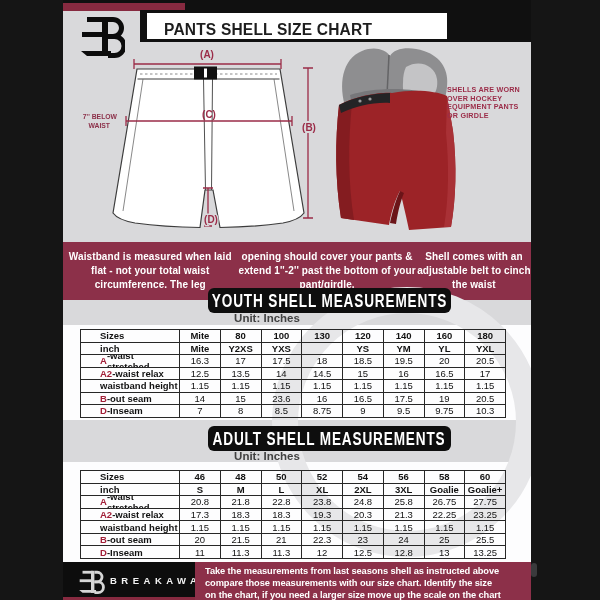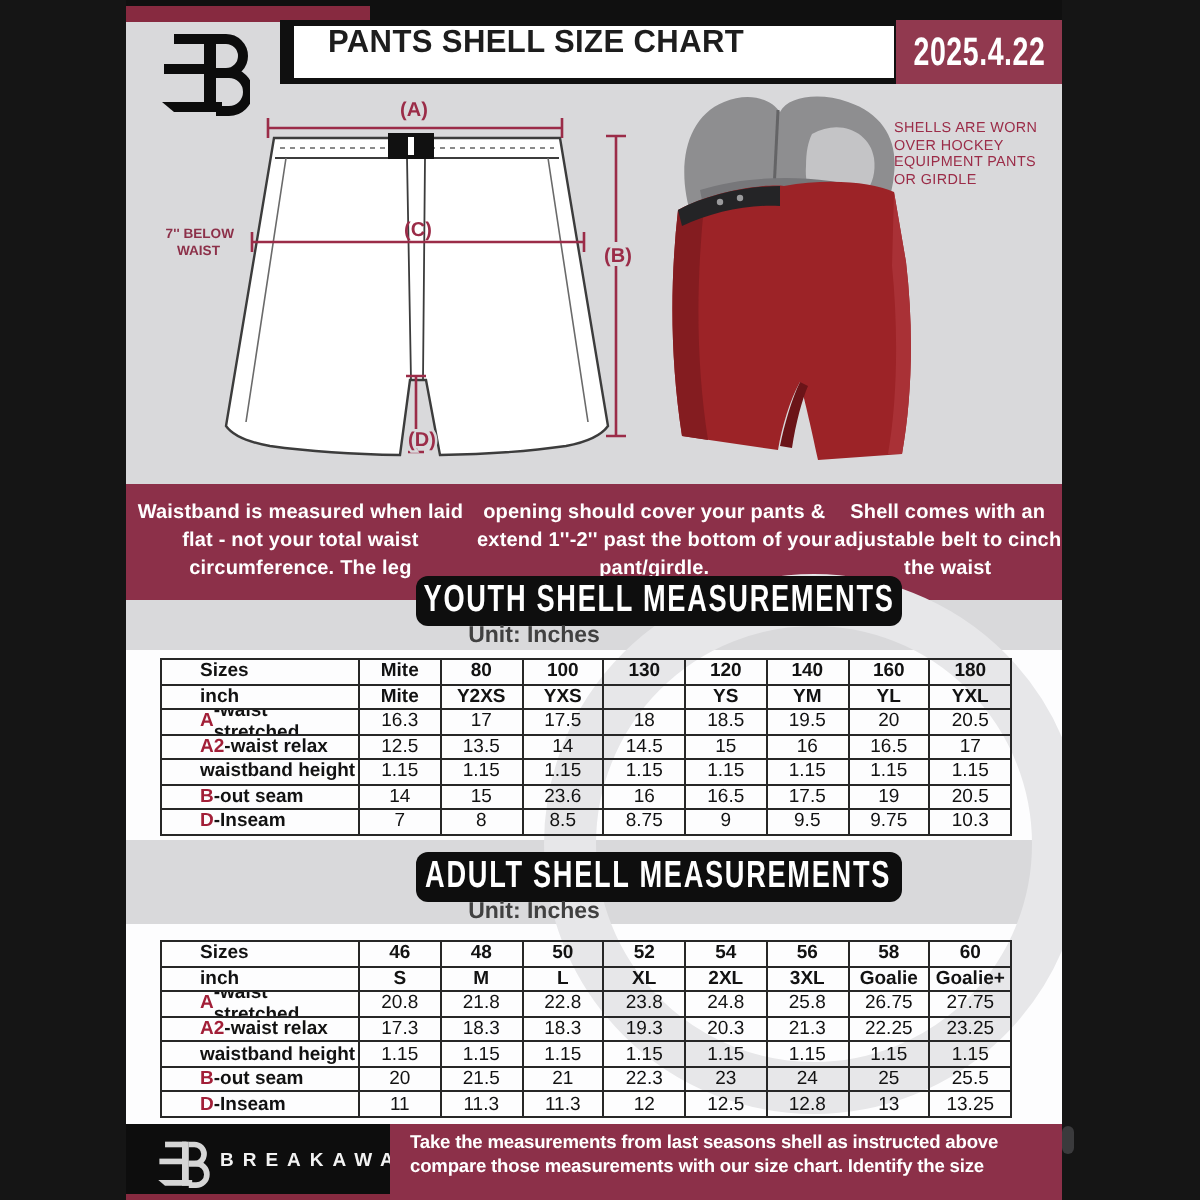--- a/index.html
+++ b/index.html
@@ -14,28 +14,28 @@
     font-family:"Liberation Sans","DejaVu Sans",sans-serif;color:#111;
   }
   .abs{position:absolute;}
   
   .page{position:absolute;left:63px;top:0;width:468px;height:600px;background:var(--page-bg);overflow:hidden;}
 
   
   .top-black{left:0;top:0;width:468px;height:11px;background:#101010;}
   .top-maroon{left:0;top:3px;width:122px;height:8px;background:var(--maroon-dark);}
   .header-bar{left:77px;top:10px;width:391px;height:32px;background:#101010;}
-  .title-box{left:84px;top:13px;width:300px;height:26px;background:#fff;display:flex;align-items:flex-start;padding-left:17px;}
+  .title-box{left:84px;top:13px;width:300px;height:26px;background:#fff;display:flex;align-items:flex-end;padding-left:17px;}
   .title-box span{font-size:16px;font-weight:bold;letter-spacing:.2px;color:#1d1d1d;transform:scaleX(.97);transform-origin:left center;}
   .date-box{left:385px;top:10px;width:83px;height:32px;background:var(--date-maroon);display:flex;align-items:center;justify-content:center;}
   .date-box span{color:#fff;font-weight:bold;font-size:15px;letter-spacing:.3px;transform:scale(.95,1.32);}
   .logo{left:16px;top:12px;width:46px;height:46px;color:#0c0c0c;}
 
   
-  .photo-caption{left:384px;top:60px;width:92px;color:var(--line-maroon);font-size:7.2px;font-weight:normal;line-height:8.6px;letter-spacing:.2px;}
+  .photo-caption{left:384px;top:86px;width:92px;color:var(--line-maroon);font-size:7.2px;font-weight:bold;line-height:8.6px;letter-spacing:.2px;}
   .banner{left:0;top:242px;width:468px;height:58px;background:var(--maroon);color:#fff;
     display:flex;align-items:center;justify-content:center;
     font-size:10px;font-weight:bold;line-height:14px;letter-spacing:.1px;text-align:center;}
 
   
   .section-heading{width:243px;height:25px;left:112px;background:#0e0e0e;border-radius:6px;
     display:flex;align-items:center;justify-content:center;margin-left:33px;}
   .section-heading span{color:#fff;font-weight:bold;font-size:16px;letter-spacing:1px;white-space:nowrap;transform:scale(.85,1.18);}
   .unit{left:0;width:408px;text-align:center;color:#414141;font-size:11.5px;font-weight:bold;}
 
@@ -66,23 +66,20 @@
 </head>
 <body>
 
 <div class="page">
 
   <div class="abs top-black"></div>
   <div class="abs top-maroon"></div>
   <div class="abs header-bar"></div>
   <div class="abs title-box">
     <span>PANTS SHELL SIZE CHART</span>
-  </div>
-  <div class="abs date-box">
-    <span>2025.4.22</span>
   </div>
   <svg class="abs logo" viewBox="0 0 46 46">
     <g fill="currentColor">
       <rect x="8" y="5" width="19" height="5"></rect>
       <rect x="3" y="20" width="24" height="5"></rect>
       <path d="M2 39 L32 39 L32 44 L8 44 Z"></path>
       <rect x="23" y="5" width="6" height="39"></rect>
     </g>
     <path d="M29 7.5 h5 a8.5 8.5 0 0 1 0 17 h-5" fill="none" stroke="currentColor" stroke-width="5"></path>
     <path d="M29 24.5 h6.5 a9.5 9.5 0 0 1 0 19 h-6.5" fill="none" stroke="currentColor" stroke-width="5"></path>
@@ -368,16 +365,17 @@
       <path d="M2 39 L32 39 L32 44 L8 44 Z"></path>
       <rect x="23" y="5" width="6" height="39"></rect>
     </g>
     <path d="M29 7.5 h5 a8.5 8.5 0 0 1 0 17 h-5" fill="none" stroke="currentColor" stroke-width="5"></path>
     <path d="M29 24.5 h6.5 a9.5 9.5 0 0 1 0 19 h-6.5" fill="none" stroke="currentColor" stroke-width="5"></path>
   </svg>
   <div class="abs brand-text">BREAKAWAY</div>
   <div class="abs footer-note">
     <div>Take the measurements from last seasons shell as instructed above</div>
     <div>compare those measurements  with our size chart. Identify the size</div>
+    <div>on the chart, if you need a larger size move up the scale on the chart</div>
   </div>
 </div>
 
 <div class="pin"></div>
 
 </body></html>

